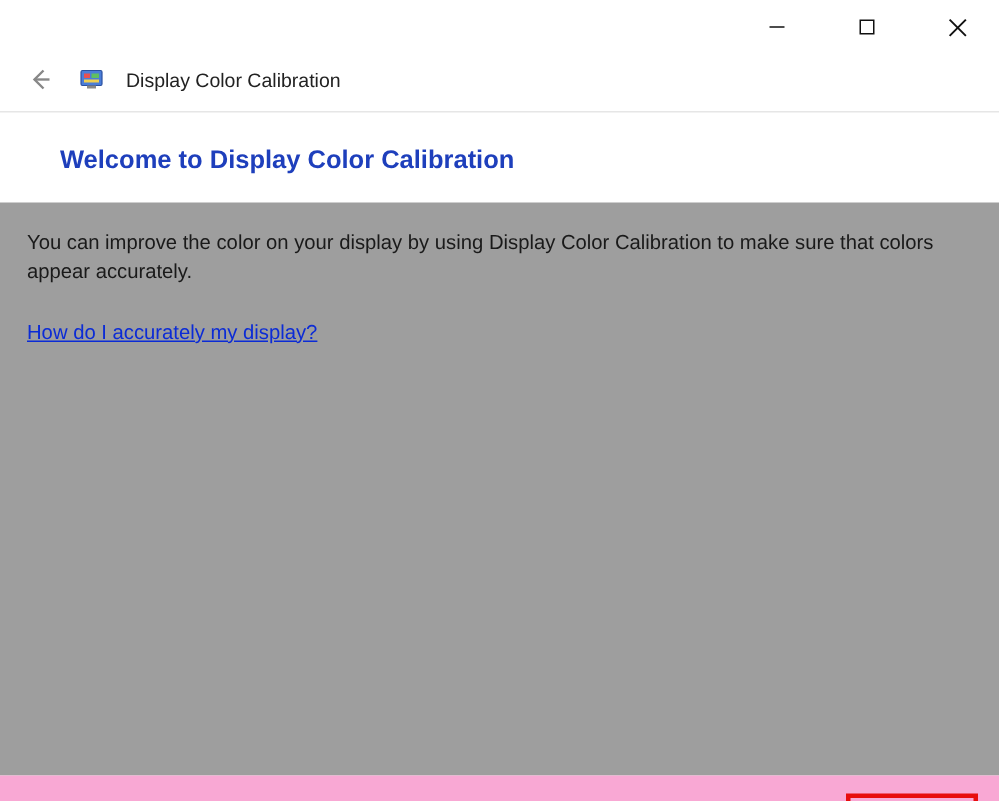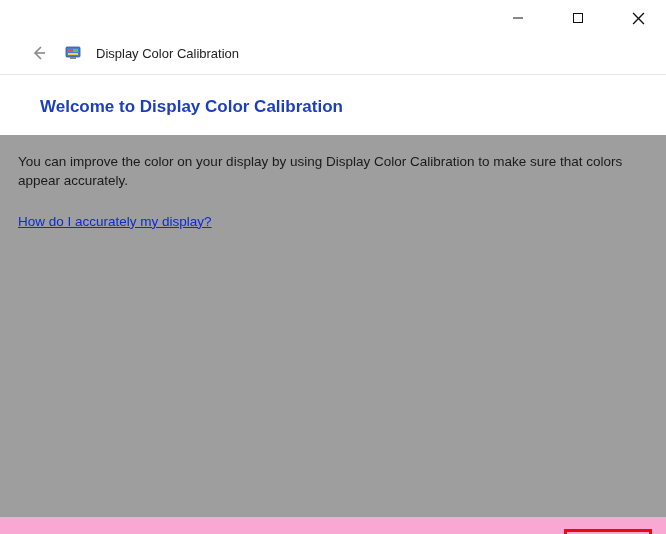--- a/index.html
+++ b/index.html
@@ -31,21 +31,21 @@
       justify-content: center;
       font-size: 15px;
       color: #111;
       cursor: default;
     }
     .tb-btn svg { display: block; }
     .header {
       display: flex;
       align-items: center;
       gap: 14px;
-      padding: 6px 16px 10px 28px;
+      padding: 6px 16px 10px 16px;
       border-bottom: 1px solid #e6e6e6;
     }
     .back-arrow {
       width: 22px;
       height: 22px;
       display: flex;
       align-items: center;
       justify-content: center;
       color: #555;
     }

